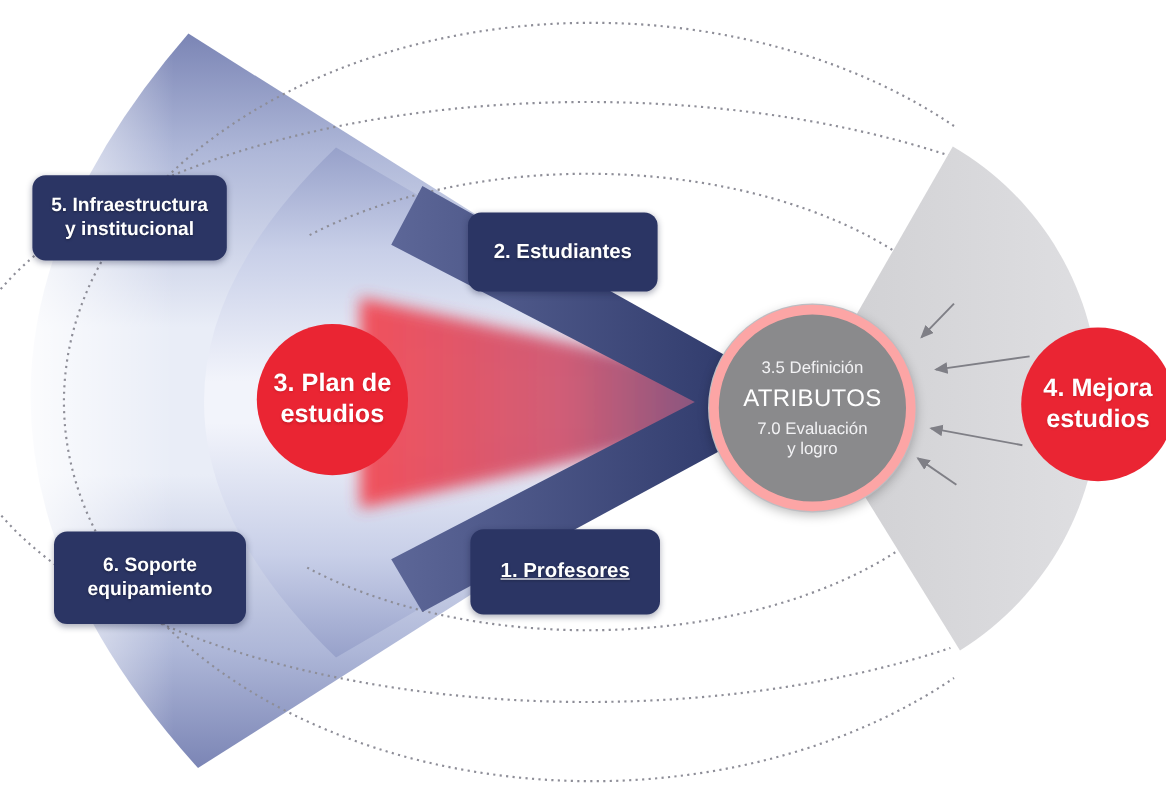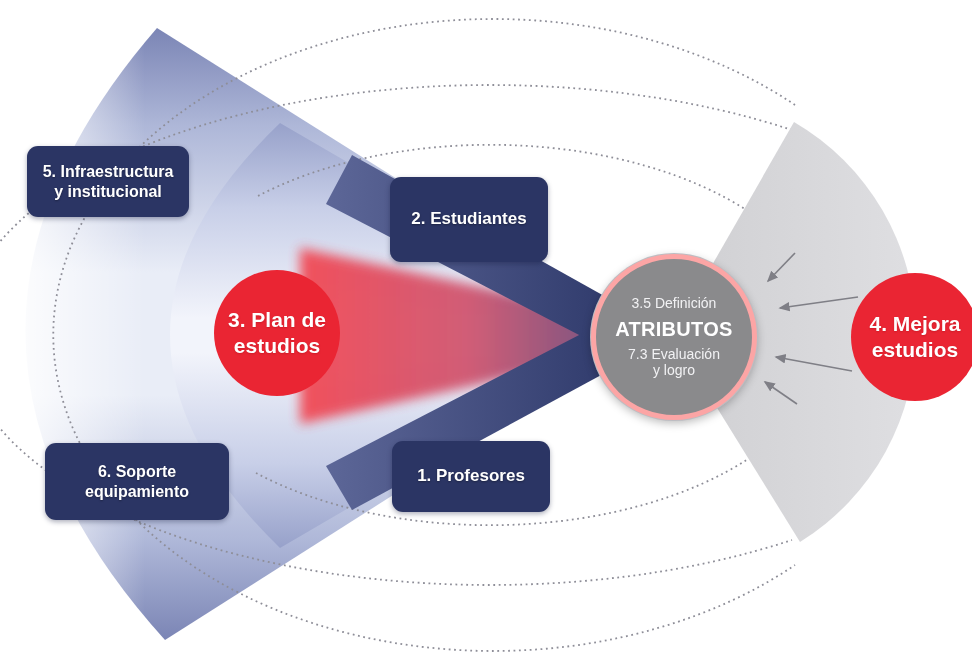--- a/index.html
+++ b/index.html
@@ -4,35 +4,35 @@
 <style>
   html,body{margin:0;padding:0;background:#fff;}
   .stage{position:relative;width:972px;height:656px;background:#ffffff;overflow:hidden;
          font-family:"Liberation Sans",sans-serif;}
   .stage svg{position:absolute;left:0;top:0;}
   .nbox{position:absolute;background:#2b3564;border-radius:11px;color:#fff;font-weight:bold;
         display:flex;flex-direction:column;align-items:center;justify-content:center;
         text-align:center;font-size:16px;line-height:1.22;
         box-shadow:0 2px 5px rgba(20,25,60,.35);text-shadow:0 1px 2px rgba(0,0,0,.35);}
   .box5{left:27px;top:146px;width:162px;height:71px;}
-  .box2{left:390px;top:177px;width:158px;height:85px;font-size:17px;}
-  .box1{left:392px;top:441px;width:158px;height:71px;font-size:17px;}
-  .box6{left:45px;top:443px;width:184px;height:77px;}
+  .box2{left:390px;top:177px;width:158px;height:66px;font-size:17px;}
+  .box1{left:392px;top:441px;width:158px;height:71px;font-size:17px;text-decoration:underline;}
+  .box6{left:45px;top:443px;width:160px;height:77px;}
   .rcircle{position:absolute;border-radius:50%;background:#ea2533;color:#fff;font-weight:bold;
         display:flex;flex-direction:column;align-items:center;justify-content:center;
         text-align:center;font-size:21px;line-height:1.25;text-shadow:0 1px 2px rgba(120,0,10,.25);}
   .plan{left:214px;top:270px;width:126px;height:126px;}
   .mejora{left:851px;top:273px;width:128px;height:128px;}
   .gcircle{position:absolute;left:591px;top:254px;width:156px;height:156px;border-radius:50%;
-        background:#8a8a8c;border:5px solid #fca5a5;
+        background:#8a8a8c;border:8px solid #fca5a5;
         box-shadow:0 0 0 1px #bdbdc2, 0 3px 10px rgba(0,0,0,.28);
         color:#fff;display:flex;flex-direction:column;align-items:center;justify-content:center;
         text-align:center;gap:6px;}
   .gcircle .small{font-size:14px;line-height:1.18;color:#f2f2f4;}
-  .gcircle .title{font-size:20px;font-weight:bold;line-height:1.12;letter-spacing:.3px;}
+  .gcircle .title{font-size:20px;font-weight:normal;line-height:1.12;letter-spacing:.3px;}
 </style>
 </head>
 <body>
 
 <div class="stage">
 
   <svg width="972" height="656" viewBox="0 0 972 656">
     <defs>
       <linearGradient id="fanOuterGrad" gradientUnits="userSpaceOnUse" x1="0" y1="28" x2="0" y2="640">
         <stop offset="0" stop-color="#7b85b5"></stop>
@@ -127,18 +127,18 @@
     <span>4. Mejora</span>
     <span>estudios</span>
   </div>
 
   <div class="gcircle">
     <span class="small">3.5 Definición</span>
     <span class="title">
       <span>ATRIBUTOS</span><br>
     </span>
     <span class="small">
-      <span>7.3 Evaluación</span><br>
+      <span>7.0 Evaluación</span><br>
       <span>y logro</span>
     </span>
   </div>
 
 </div>
 
 </body></html>

